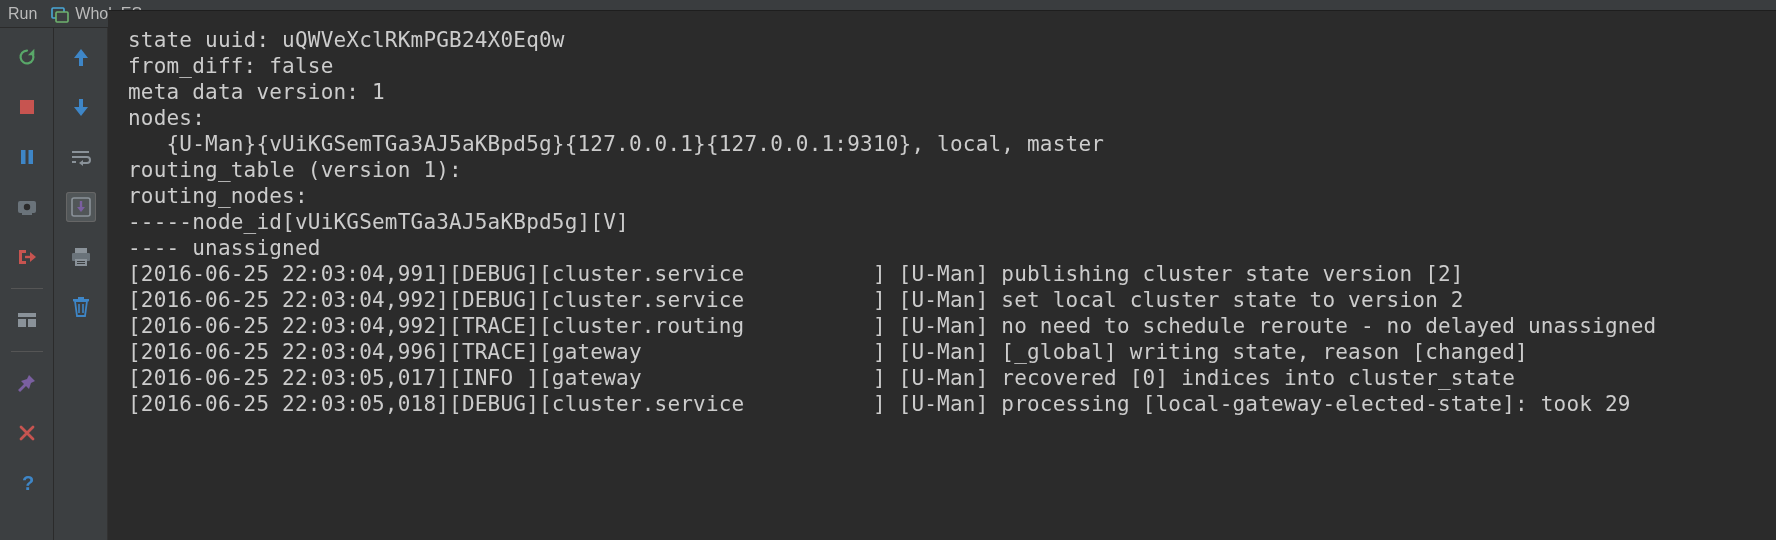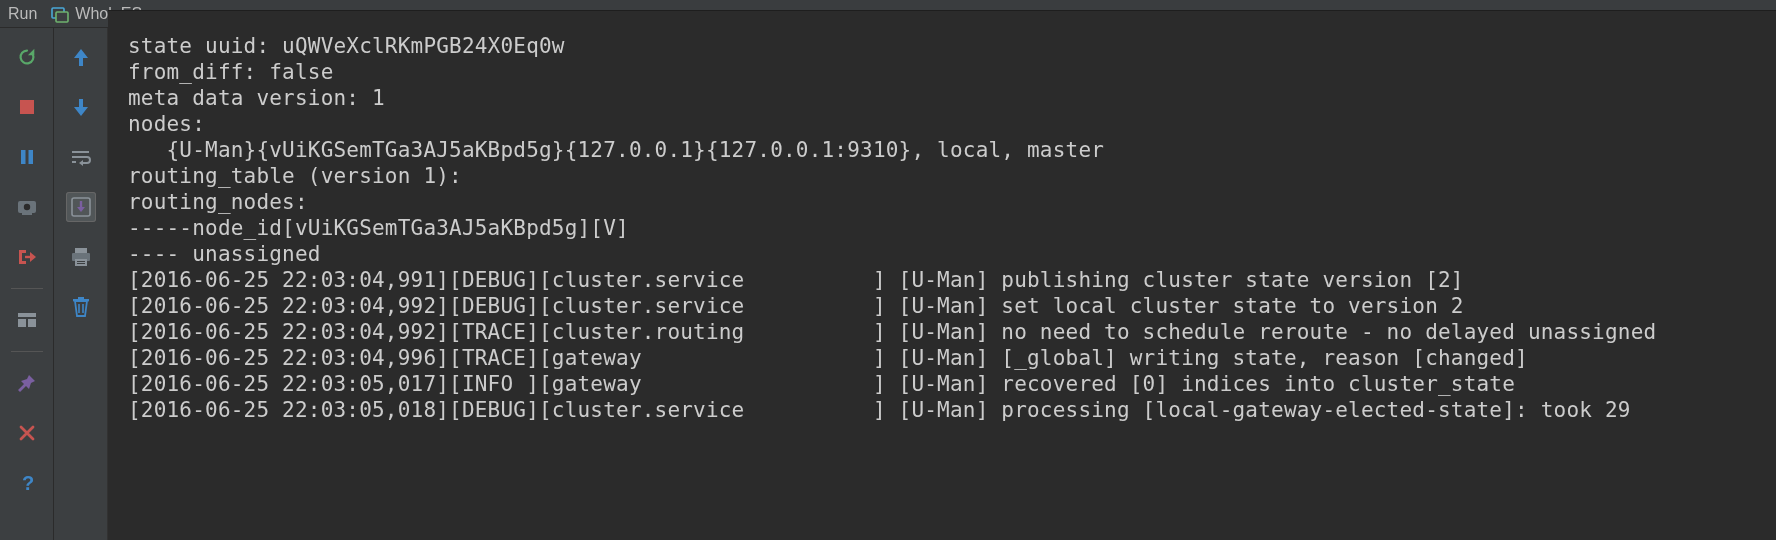--- a/index.html
+++ b/index.html
@@ -60,21 +60,21 @@
   .icon-btn.active {
     background:#515658;
     box-shadow: inset 0 0 0 1px #666;
   }
   .console {
     flex: 1;
     background: #2b2b2b;
     color: #cccccc;
     font-size: 21px;
     line-height: 26px;
-    padding: 22px 0 0 20px;
+    padding: 16px 0 0 20px;
     white-space: pre;
     overflow: hidden;
     font-family: "Menlo","Consolas","DejaVu Sans Mono",monospace;
     letter-spacing: 0.2px;
     border-top: 1px solid #1e1e1e;
   }
   .console .line { display:block; }
   svg { display:block; }
 </style>
 </head>

